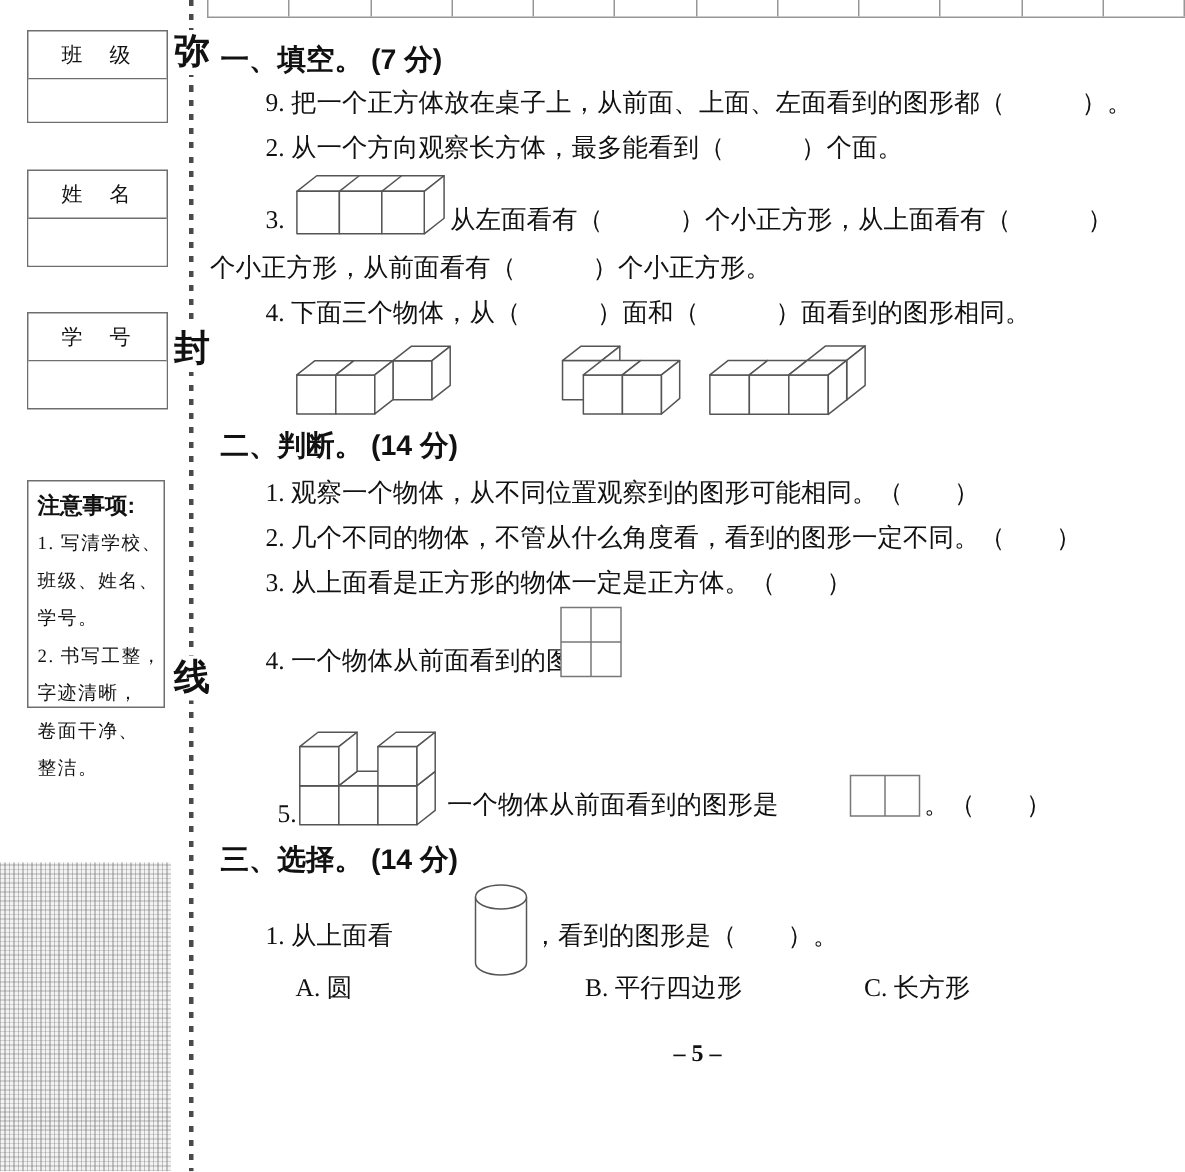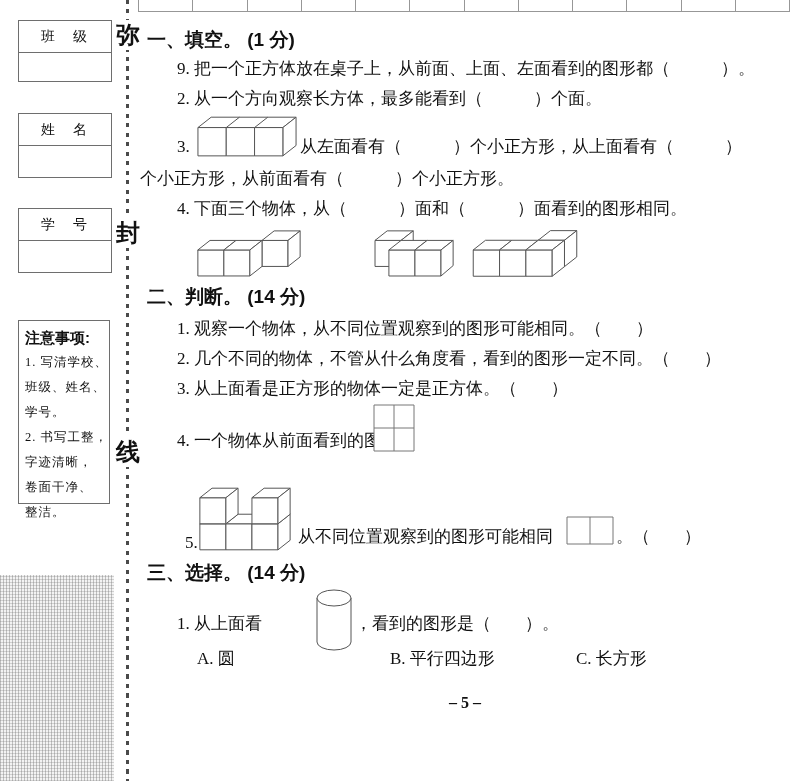--- a/index.html
+++ b/index.html
@@ -11,21 +11,21 @@
   
   .seal-line{position:absolute;left:126px;top:0;width:3px;height:781px;
              background:repeating-linear-gradient(180deg,#4a4a4a 0 4px,transparent 4px 9.5px);}
   .seal-char{position:absolute;left:113px;width:30px;text-align:center;background:#fff;
              font-family:"Liberation Sans","DejaVu Sans",sans-serif;font-weight:700;
              font-size:24px;line-height:30px;z-index:2;}
   .field-box{position:absolute;left:18px;width:92px;border:1px solid #6e6e6e;background:#fff;}
   .field-label{height:31px;border-bottom:1px solid #6e6e6e;display:flex;align-items:center;
                justify-content:center;font-size:14px;letter-spacing:2px;}
   .field-input{background:#fff;}
-  .notice-box{position:absolute;left:18px;top:320px;width:92px;height:184px;border:1px solid #6e6e6e;
+  .notice-box{position:absolute;left:18px;top:320px;width:92px;height:152px;border:1px solid #6e6e6e;
               box-sizing:border-box;padding:5px 6px;}
   .notice-title{font-size:15px;font-weight:700;font-family:"Liberation Sans","DejaVu Sans",sans-serif;
                 line-height:24px;}
   .notice-line{font-size:12.5px;line-height:25px;letter-spacing:1px;white-space:nowrap;}
   .texture{position:absolute;left:0;top:575px;width:114px;height:206px;background-color:#f3f3f3;
            background-image:
              repeating-linear-gradient(90deg,rgba(110,110,110,.38) 0 1px,transparent 1px 3px),
              repeating-linear-gradient(0deg,rgba(110,110,110,.26) 0 1px,transparent 1px 3px);}
   
   .score-strip{position:absolute;left:138px;top:-2px;width:652px;height:14px;display:flex;
@@ -81,21 +81,21 @@
     <div class="score-cell"></div>
     <div class="score-cell"></div>
     <div class="score-cell"></div>
     <div class="score-cell"></div>
     <div class="score-cell"></div>
     <div class="score-cell"></div>
     <div class="score-cell"></div>
     <div class="score-cell"></div>
   </div>
 
-  <div class="abs sec-title" style="left:147px;top:27px">一、填空。 (1 分)</div>
+  <div class="abs sec-title" style="left:147px;top:27px">一、填空。 (7 分)</div>
   <div class="abs line" style="left:177px;top:58px">9. 把一个正方体放在桌子上，从前面、上面、左面看到的图形都（　　　）。</div>
   <div class="abs line" style="left:177px;top:88px">2. 从一个方向观察长方体，最多能看到（　　　）个面。</div>
 
   <svg class="fig" style="left:197px;top:116px" width="100" height="42" viewBox="0 0 106 44" fill="#ffffff" stroke="#555" stroke-width="1" stroke-linejoin="round">
     <polygon points="1,12 91,12 105,1 15,1"></polygon>
     <polygon points="91,12 105,1 105,31 91,42"></polygon>
     <rect x="1" y="12" width="30" height="30"></rect>
     <rect x="31" y="12" width="30" height="30"></rect>
     <rect x="61" y="12" width="30" height="30"></rect>
     <line x1="31" y1="12" x2="45" y2="1"></line>
@@ -160,21 +160,21 @@
     <rect x="61" y="42" width="30" height="30"></rect>
     <polygon points="61,42 91,42 105,31 75,31"></polygon>
     <polygon points="91,42 105,31 105,61 91,72"></polygon>
     <rect x="1" y="12" width="30" height="30"></rect>
     <polygon points="1,12 31,12 45,1 15,1"></polygon>
     <polygon points="31,12 45,1 45,31 31,42"></polygon>
     <rect x="61" y="12" width="30" height="30"></rect>
     <polygon points="61,12 91,12 105,1 75,1"></polygon>
     <polygon points="91,12 105,1 105,31 91,42"></polygon>
   </svg>
-  <div class="abs line" style="left:298px;top:526px">从不同位置观察到的图形可能相同</div>
+  <div class="abs line" style="left:298px;top:526px">一个物体从前面看到的图形是</div>
   <svg class="fig" style="left:566px;top:516px" width="48" height="29" viewBox="0 0 48 29" fill="#ffffff" stroke="#777" stroke-width="1">
     <rect x="1" y="1" width="46" height="27"></rect>
     <line x1="24" y1="1" x2="24" y2="28"></line>
   </svg>
   <div class="abs line" style="left:616px;top:526px">。（　　）</div>
 
   <div class="abs sec-title" style="left:147px;top:560px">三、选择。 (14 分)</div>
   <div class="abs line" style="left:177px;top:613px">1. 从上面看</div>
   <svg class="fig" style="left:315px;top:589px" width="38" height="62" viewBox="0 0 38 62" fill="#ffffff" stroke="#555" stroke-width="1">
     <path d="M2,9 L2,53 A17,8 0 0 0 36,53 L36,9"></path>

